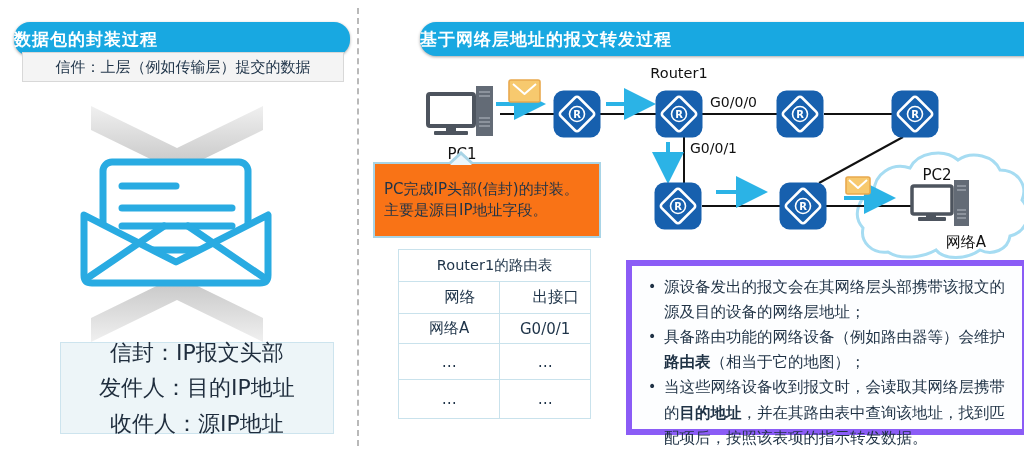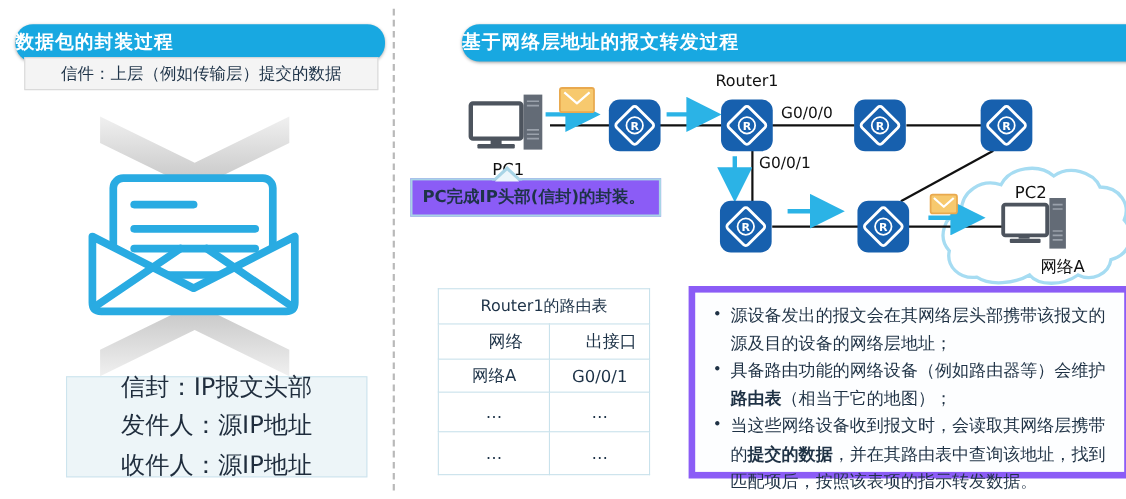--- a/index.html
+++ b/index.html
@@ -26,30 +26,30 @@
     border:1px solid #d8d8d8;font-size:15px;line-height:28px;text-align:center;color:var(--text-dark);
   }
   #env-svg{position:absolute;left:64px;top:98px;}
   .bottom-box{
     position:absolute;left:60px;top:342px;width:274px;height:92px;background:#edf5f8;
     border:1px solid #cde4ee;display:flex;flex-direction:column;justify-content:center;
     text-align:center;font-size:22px;line-height:1.62;color:#1f2d3d;
   }
   #topo-svg{position:absolute;left:372px;top:58px;}
   .callout{
-    position:absolute;left:373px;top:162px;width:228px;background:#8b5cf6;
-    border:2px solid #a8d4e6;padding:5px 9px;font-size:15px;line-height:1.4;
-    color:var(--text-dark);z-index:5;font-weight:bold;
+    position:absolute;left:373px;top:162px;width:228px;background:#f97316;
+    border:2px solid #a8d4e6;padding:15px 9px;font-size:15px;line-height:1.4;
+    color:var(--text-dark);z-index:5;
   }
   .callout .tri-outer{position:absolute;top:-13px;left:72px;width:0;height:0;
     border-left:14px solid transparent;border-right:14px solid transparent;border-bottom:13px solid #a8d4e6;}
   .callout .tri-inner{position:absolute;top:-9px;left:75px;width:0;height:0;
     border-left:11px solid transparent;border-right:11px solid transparent;border-bottom:10px solid #ecf6fb;}
   .rtable{
-    position:absolute;left:398px;top:262px;width:193px;border-collapse:collapse;
+    position:absolute;left:398px;top:249px;width:193px;border-collapse:collapse;
     font-size:15px;color:var(--text-dark);background:#fff;
   }
   .rtable td,.rtable th{border:1px solid #c9e2ec;text-align:center;padding:0;}
   .rtable .t-title td{height:32px;font-size:14.5px;}
   .rtable .t-head th{height:32px;font-size:15.5px;font-weight:normal;padding-left:21px;}
   .rtable .t-r1 td{height:30px;}
   .rtable .t-r2 td{height:36px;}
   .rtable .t-r3 td{height:39px;}
   .rtable col.c1{width:102px;} .rtable col.c2{width:91px;}
   .bullets-box{
@@ -110,21 +110,21 @@
 
     <g>
       <path class="env-fill" d="M20,117 L112,164 L204,117 L204,177 Q204,185 196,185 L28,185 Q20,185 20,177 Z"></path>
       <line class="env-stroke" x1="22" y1="181" x2="100" y2="128"></line>
       <line class="env-stroke" x1="202" y1="181" x2="124" y2="128"></line>
     </g>
   </svg>
 
   <div class="bottom-box">
     <div>信封：IP报文头部</div>
-    <div>发件人：源IP地址</div>
+    <div>发件人：目的IP地址</div>
     <div>收件人：源IP地址</div>
   </div>
 
   <div class="hdr hdr-right">基于网络层地址的报文转发过程</div>
 
   <svg id="topo-svg" width="652" height="202" viewBox="0 0 652 202">
     <defs>
       <marker id="ah" markerWidth="8" markerHeight="8" refX="6" refY="4" orient="auto">
         <path d="M0,0 L8,4 L0,8 Z"></path>
       </marker>
@@ -241,20 +241,21 @@
     <text class="svg-label" x="338" y="49" font-size="14">G0/0/0</text>
     <text class="svg-label" x="318" y="95" font-size="14">G0/0/1</text>
     <text class="svg-label" x="565" y="122" text-anchor="middle" font-size="15">PC2</text>
     <text class="svg-label" x="594" y="189" text-anchor="middle" font-size="15">网络A</text>
   </svg>
 
   <div class="callout">
     <div class="tri-outer"></div>
     <div class="tri-inner"></div>
     <div>PC完成IP头部(信封)的封装。</div>
+    <div>主要是源目IP地址字段。</div>
   </div>
 
   <table class="rtable">
     <colgroup>
         <col class="c1">
         <col class="c2">
       </colgroup>
     <tbody>
         <tr class="t-title">
       <td colspan="2">Router1的路由表</td>
@@ -280,18 +281,18 @@
 
   <div class="bullets-box">
     <ul>
       <li>
         <span>源设备发出的报文会在其网络层头部携带该报文的源及目的设备的网络层地址；</span>
       </li>
       <li>
         <span>具备路由功能的网络设备（例如路由器等）会维护</span><span class="b">路由表</span><span>（相当于它的地图）；</span>
       </li>
       <li>
-        <span>当这些网络设备收到报文时，会读取其网络层携带的</span><span class="b">提交的数据</span><span>，并在其路由表中查询该地址，找到匹配项后，按照该表项的指示转发数据。</span>
+        <span>当这些网络设备收到报文时，会读取其网络层携带的</span><span class="b">目的地址</span><span>，并在其路由表中查询该地址，找到匹配项后，按照该表项的指示转发数据。</span>
       </li>
     </ul>
   </div>
 
 </div>
 
 </body></html>

